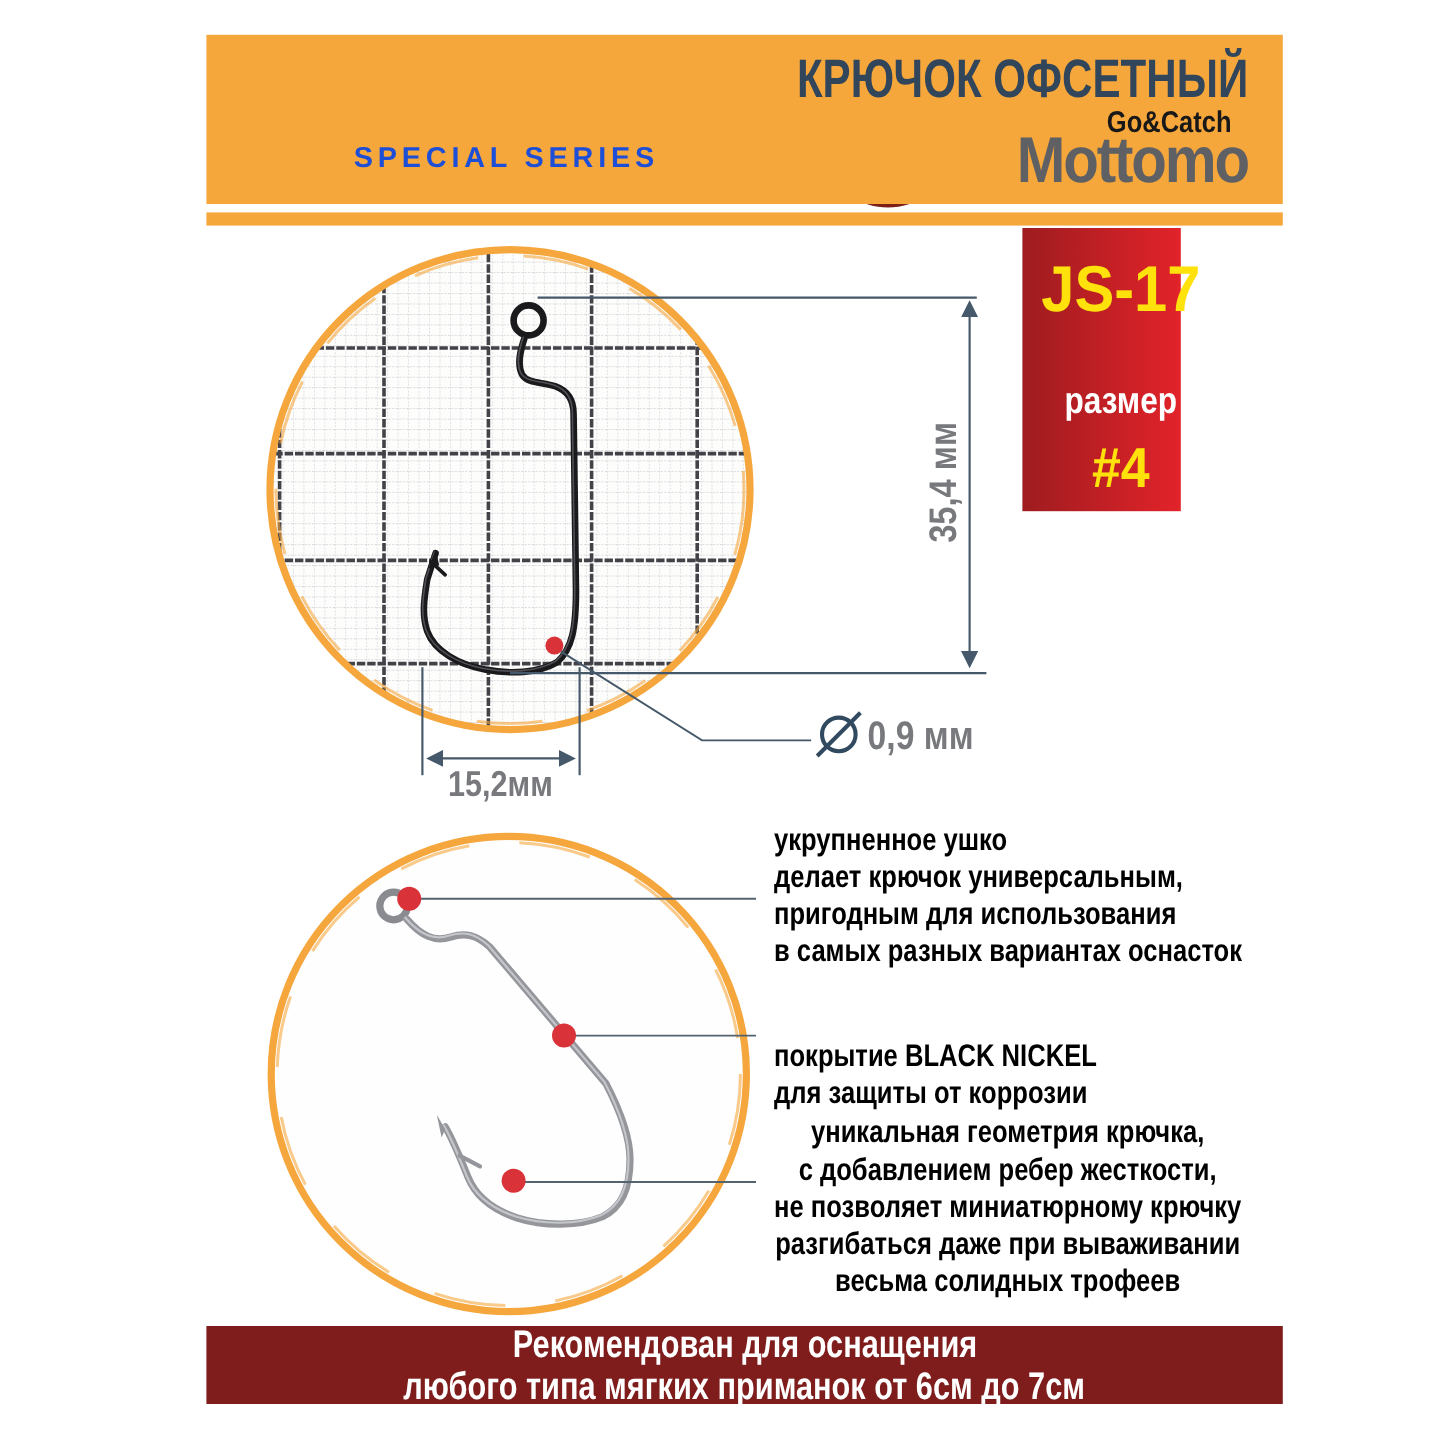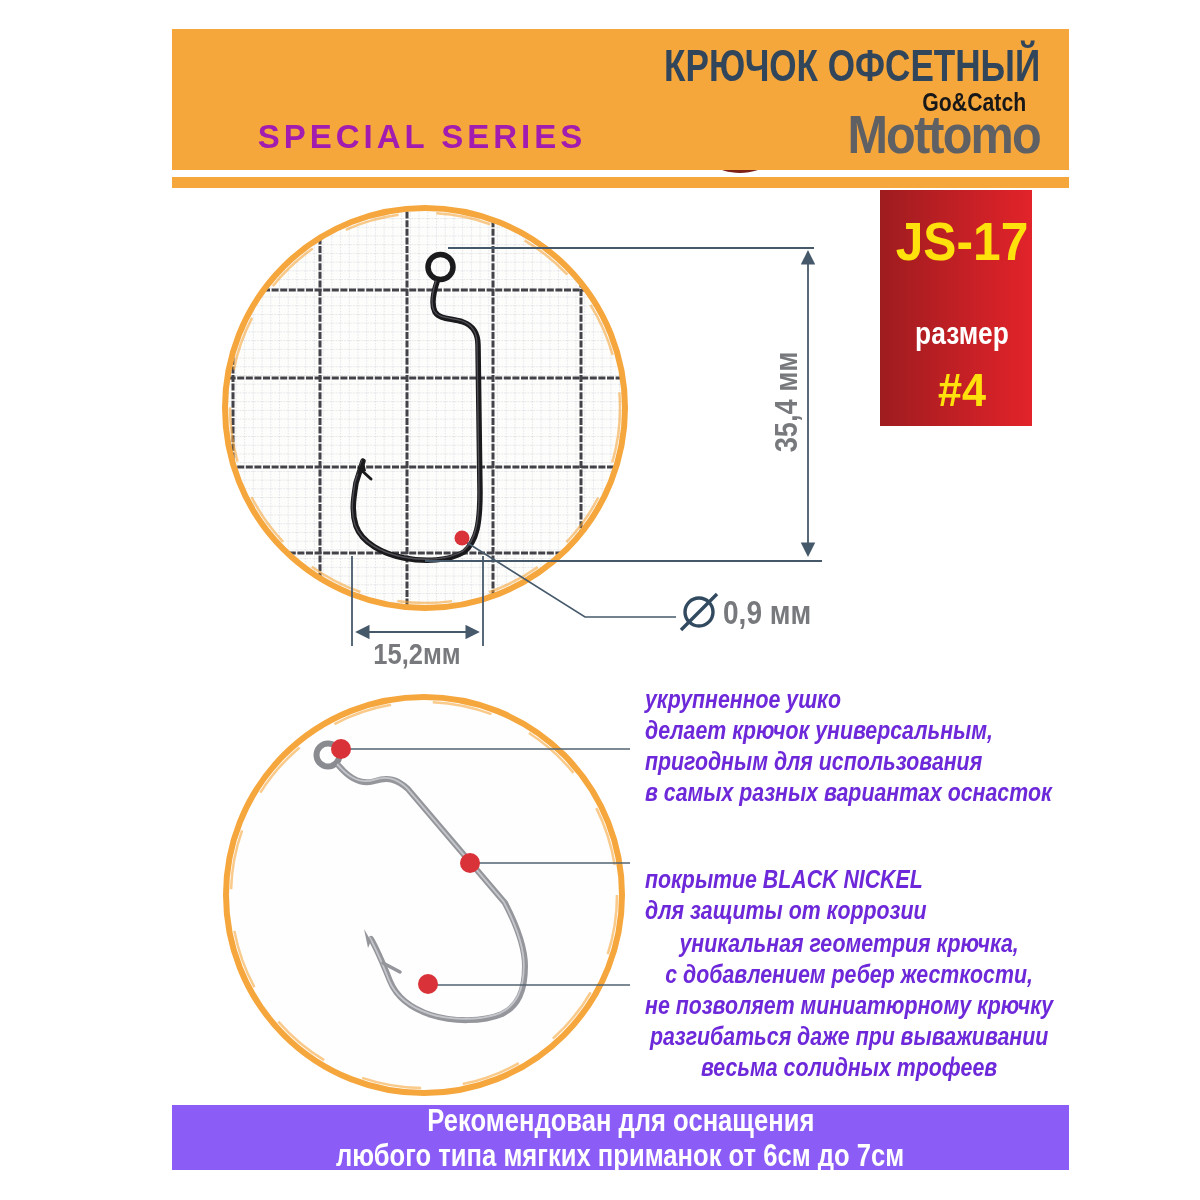--- a/index.html
+++ b/index.html
@@ -7,51 +7,51 @@
     width:1200px;height:1200px;background:#ffffff;
     font-family:"Liberation Sans","DejaVu Sans",sans-serif;
     position:relative;overflow:hidden;
   }
   .abs{position:absolute;}
   .nowrap{white-space:nowrap;}
   
   .bar-main{left:172px;top:29px;width:897px;height:141px;background:#F6A73C;}
   .bar-strip{left:172px;top:177px;width:897px;height:11px;background:#F6A73C;}
   .series{left:172px;top:118px;width:500px;text-align:center;
-    font-size:33px;font-weight:bold;letter-spacing:4px;color:#a21caf;}
+    font-size:24px;font-weight:bold;letter-spacing:4px;color:#1d4ed8;}
   .title{right:160px;top:40px;font-size:45px;font-weight:bold;color:#31455B;
     transform:scaleX(0.78);transform-origin:right top;white-space:nowrap;}
   .brand-tagline{right:174px;top:88px;font-size:25px;font-weight:bold;color:#181818;
     transform:scaleX(0.85);transform-origin:right top;white-space:nowrap;}
   .brand{right:160px;top:103px;font-size:54px;font-weight:bold;color:#5E6064;
     letter-spacing:-2px;transform:scaleX(0.9);transform-origin:right top;white-space:nowrap;}
   
-  .badge{left:880px;top:190px;width:132px;height:236px;
-    background:linear-gradient(90deg,#9E1C1F,#E2232A);padding-left:20px;}
+  .badge{left:852px;top:190px;width:132px;height:236px;
+    background:linear-gradient(90deg,#9E1C1F,#E2232A);}
   .badge-model{left:0;top:20px;width:164px;text-align:center;font-size:54px;
     font-weight:bold;color:#FFE10C;transform:scaleX(0.92);transform-origin:center top;}
   .badge-size-label{left:0;top:126px;width:164px;text-align:center;font-size:31px;
     font-weight:bold;color:#ffffff;transform:scaleX(0.85);transform-origin:center top;}
   .badge-size-value{left:0;top:172px;width:164px;text-align:center;font-size:47px;
     font-weight:bold;color:#FFE10C;transform:scaleX(0.92);transform-origin:center top;}
   
   .m-length{left:786px;top:402px;font-size:32px;font-weight:bold;color:#77797D;
     transform:translate(-50%,-50%) rotate(-90deg) scaleX(0.85);white-space:nowrap;}
   .m-width{left:317px;top:637px;width:200px;text-align:center;font-size:30px;
     font-weight:bold;color:#77797D;transform:scaleX(0.85);transform-origin:center top;}
   .m-diam{left:723px;top:594px;font-size:33px;font-weight:bold;color:#77797D;
     transform:scaleX(0.85);transform-origin:left top;white-space:nowrap;}
   
-  .anno{left:645px;color:#6d28d9;font-weight:bold;font-size:26px;line-height:31px;font-style:italic;}
+  .anno{left:645px;color:#000000;font-weight:bold;font-size:26px;line-height:31px;}
   .anno span{display:block;transform:scaleX(0.82);transform-origin:left top;white-space:nowrap;}
   .anno1{top:684px;}
   .anno2{top:841px;margin-top:23px;}
   .anno3{top:928px;text-align:center;}
   
-  .footer{left:172px;top:1105px;width:897px;height:65px;background:#8b5cf6;
+  .footer{left:172px;top:1105px;width:897px;height:65px;background:#7f1d1d;
     display:flex;flex-direction:column;justify-content:center;align-items:center;}
   .footer div{color:#ffffff;font-weight:bold;font-size:32px;line-height:35px;
     transform:scaleX(0.8);transform-origin:center center;white-space:nowrap;}
   svg{position:absolute;left:0;top:0;}
 </style>
 </head>
 <body>
 
 <svg width="1200" height="1200" viewBox="0 0 1200 1200">
   <defs>

